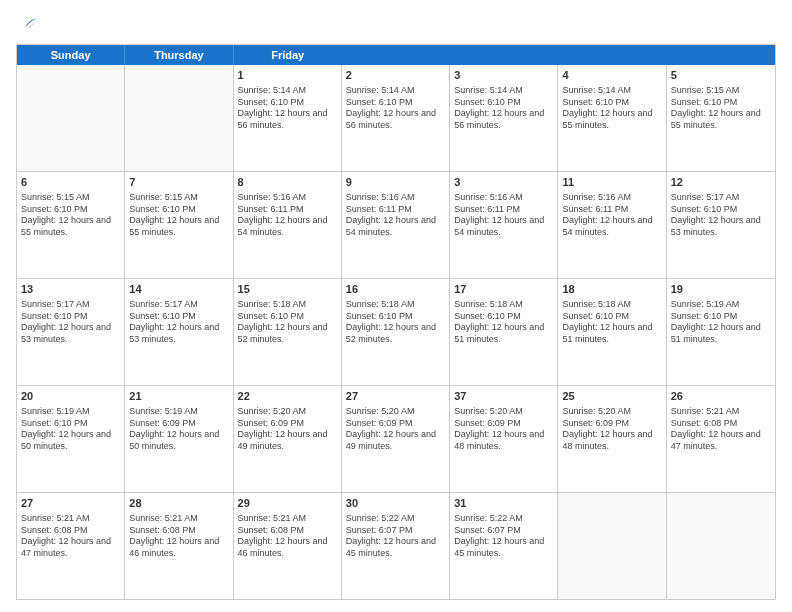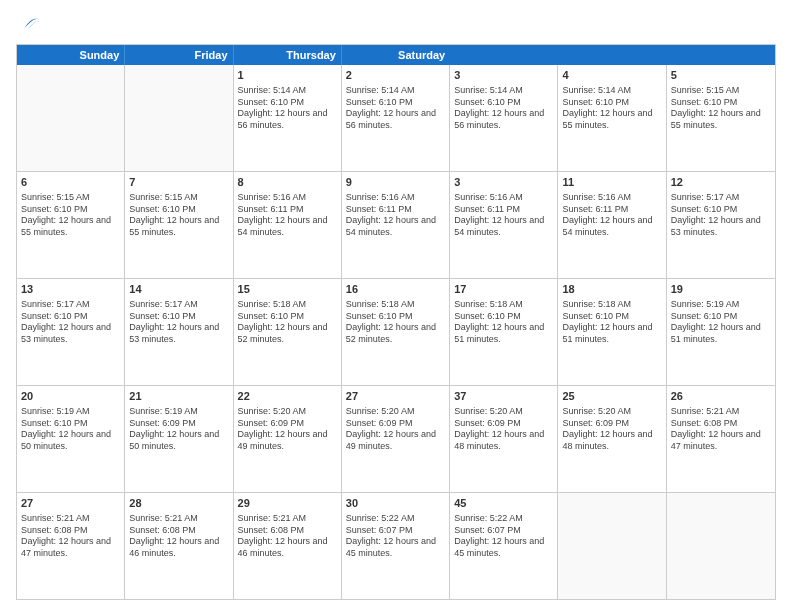--- a/index.html
+++ b/index.html
@@ -63,21 +63,21 @@
     .cal-header {
       display: grid;
       grid-template-columns: repeat(7, 1fr);
       background: #1a73c9;
     }
     .cal-header-cell {
       color: #fff;
       font-size: 11px;
       font-weight: bold;
       padding: 4px 5px;
-      text-align: right;
+      text-align: center;
       border-right: 1px solid #3a8fd9;
     }
     .cal-header-cell:last-child { border-right: none; }
     .cal-body {
       display: flex;
       flex-direction: column;
       flex: 1;
     }
     .cal-row {
       display: grid;
@@ -128,23 +128,22 @@
     </div>
     <div class="title-block">
       <div class="month-title"></div>
       <div class="location-title"></div>
     </div>
   </div>
 
   <div class="calendar">
     <div class="cal-header">
     <div class="cal-header-cell">Sunday</div>
+        <div class="cal-header-cell">Thursday</div>
         <div class="cal-header-cell">Friday</div>
-        <div class="cal-header-cell">Thursday</div>
-        <div class="cal-header-cell">Saturday</div>
       </div>
     <div class="cal-body">
     <div class="cal-row">
           <div class="cal-cell empty"></div>
           <div class="cal-cell empty"></div>
           <div class="cal-cell">
             <span class="day-num">1</span>
             <div class="cell-text" style="white-space: pre-line;">Sunrise: 5:14 AM
 Sunset: 6:10 PM
 Daylight: 12 hours and 56 minutes.</div>
@@ -325,21 +324,21 @@
 Sunset: 6:08 PM
 Daylight: 12 hours and 46 minutes.</div>
           </div>
           <div class="cal-cell">
             <span class="day-num">30</span>
             <div class="cell-text" style="white-space: pre-line;">Sunrise: 5:22 AM
 Sunset: 6:07 PM
 Daylight: 12 hours and 45 minutes.</div>
           </div>
           <div class="cal-cell">
-            <span class="day-num">45</span>
+            <span class="day-num">31</span>
             <div class="cell-text" style="white-space: pre-line;">Sunrise: 5:22 AM
 Sunset: 6:07 PM
 Daylight: 12 hours and 45 minutes.</div>
           </div>
           <div class="cal-cell empty"></div>
           <div class="cal-cell empty"></div>
         </div>
       </div>
   </div>
 </div>

